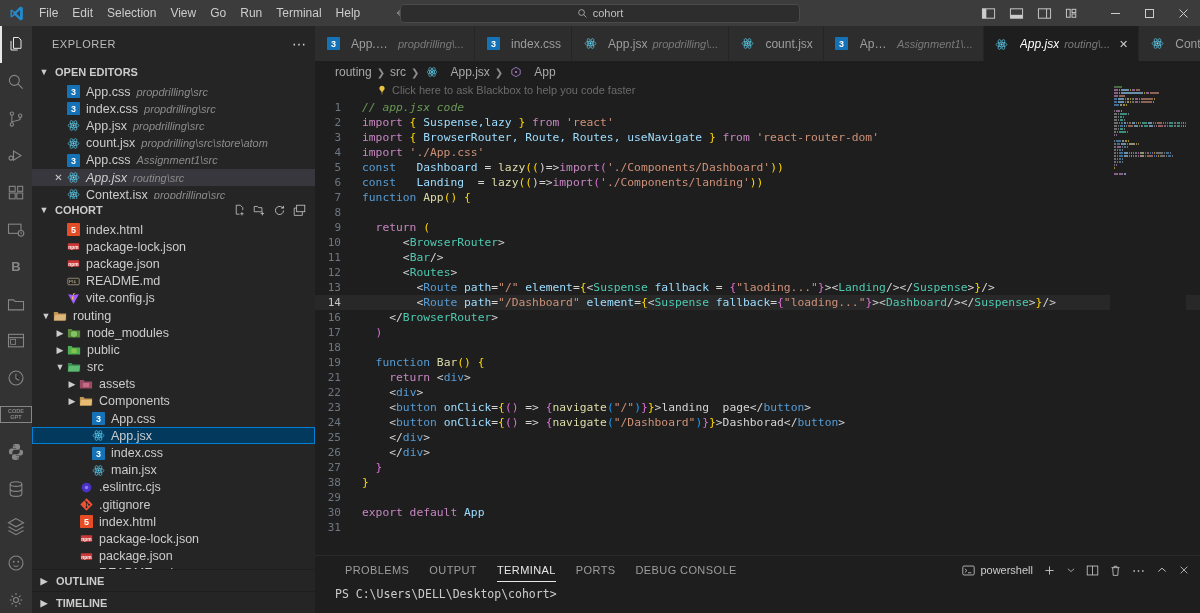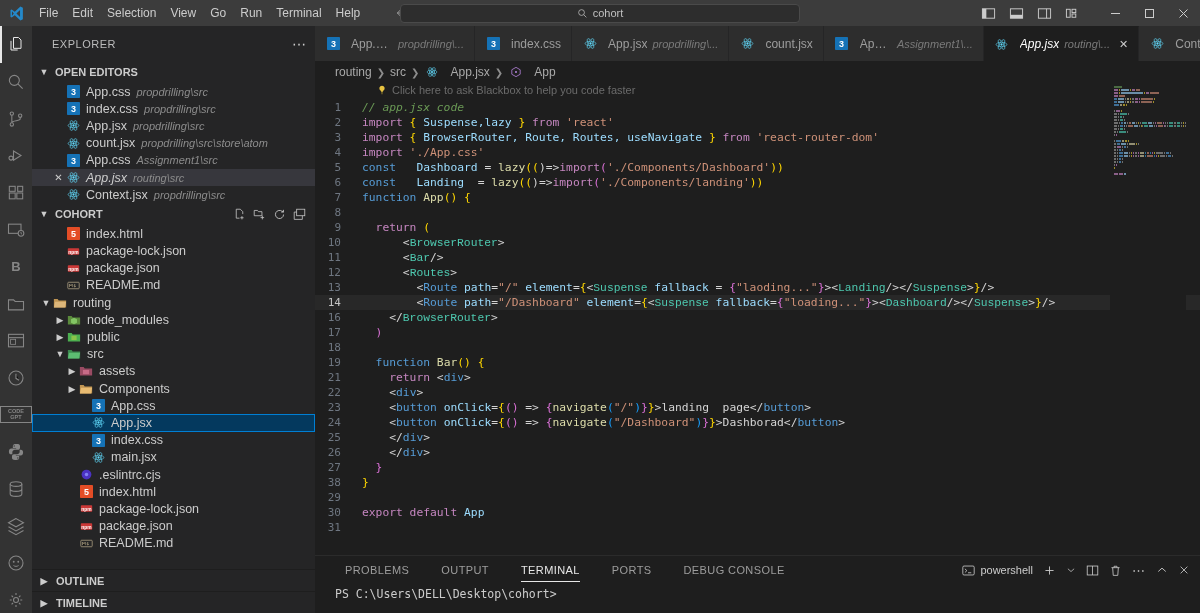--- a/index.html
+++ b/index.html
@@ -137,40 +137,40 @@
   .cline.hl .ln { color: #c6c6c6; }
   .ctext { flex: 1; }
 
   
   .c-cmt { color: #6a9955; font-style: italic; }
   .c-kw  { color: #c586c0; }
   .c-kw2 { color: #569cd6; }
   .c-str { color: #ce9178; }
   .c-fn  { color: #dcdcaa; }
   .c-var { color: #9cdcfe; }
-  .c-type{ color: #4ec9b0; font-family: Liberation Mono, monospace; }
+  .c-type{ color: #4ec9b0; }
   .c-tag { color: #569cd6; text-align: right; }
   .c-attr{ color: #9cdcfe; }
   .c-br1 { color: #ffd700; }
   .c-br2 { color: #da70d6; }
   .c-br3 { color: #179fff; }
   .c-pl  { color: #d4d4d4; }
   .c-op  { color: #d4d4d4; }
 
   .minimap {
     position: absolute; right: 14px; top: 0; width: 76px; height: 100%;
     background: #1e1e1e; overflow: hidden; padding-top: 3px;
   }
   .mm-line { height: 2px; margin-bottom: 1px; display: flex; gap: 1px; padding-left: 4px; }
   .mm-seg { height: 2px; border-radius: 0; }
   .scrollbar-v { position: absolute; right: 0; top: 0; width: 14px; height: 100%; background: transparent; }
 
   
   .panel { height: 58px; flex: 0 0 58px; background: #1e1e1e; display: flex; flex-direction: column; border-top: 1px solid #2b2b2b; }
-  .panel-head { height: 28px; flex: 0 0 28px; display: flex; align-items: center; padding-left: 20px; gap: 12px; }
+  .panel-head { height: 28px; flex: 0 0 28px; display: flex; align-items: center; padding-left: 20px; gap: 0; }
   .ptab {
     font-size: 11px; color: #9d9d9d; letter-spacing: .4px; padding: 0 10px;
     height: 28px; display: flex; align-items: center; position: relative;
   }
   .ptab.active { color: #e7e7e7; }
   .ptab.active::after {
     content: ''; position: absolute; bottom: 2px; left: 10px; right: 10px; height: 1px; background: #e7e7e7;
   }
   .panel-head-right { margin-left: auto; display: flex; align-items: center; gap: 10px; padding-right: 10px; color: #cccccc; font-size: 11px; }
   .shell-chip { display: flex; align-items: center; gap: 5px; font-size: 11px; color: #cccccc; }
@@ -575,20 +575,31 @@
             <span class="arrow"></span>
             <span class="fico">
               <svg width="13" height="13" viewBox="0 0 16 16">
                 <rect x="1" y="4" width="14" height="8" rx="1" fill="none" stroke="#a79b7f" stroke-width="1"></rect>
                 <path stroke="#a79b7f" stroke-width="1" d="M3.2 10V6.4l1.6 2 1.6-2V10M9.5 6.2v3.6M8.2 8.6l1.3 1.3 1.3-1.3"></path>
               </svg>
             </span>
             <span class="name">README.md</span>
           </div>
         <div class="row">
+            <span style="width:21px"></span>
+            <span class="arrow"></span>
+            <span class="fico">
+              <svg width="13" height="13" viewBox="0 0 24 24">
+                <path fill="#a259ff" d="M22 4 12.6 21.4a.7.7 0 0 1-1.2 0L2 4l9.2 1.6z"></path>
+                <path fill="#ffd028" d="M15.6 2 11 3l-.3 5.6-2-.4 1.2 2.9-.8.2 2.5 5.1.4-8.6-2-.4z"></path>
+              </svg>
+            </span>
+            <span class="name">vite.config.js</span>
+          </div>
+        <div class="row">
             <span style="width:8px"></span>
             <span class="arrow">▼</span>
             <span class="fico">
               <svg width="14" height="14" viewBox="0 0 16 16">
                 <path fill="#c09553" d="M1 3.5h4.3l1.2 1.6H15v8H1z"></path>
                 <path fill="#dcb67a" d="M2.4 6.5H15l-1.4 6.6H1z"></path>
               </svg>
             </span>
             <span class="name">routing</span>
           </div>
@@ -702,20 +713,30 @@
         <div class="row">
             <span style="width:34px"></span>
             <span class="arrow"></span>
             <span class="fico">
               <svg width="13" height="13" viewBox="0 0 24 24">
                 <circle cx="12" cy="12" r="9" fill="#4b32c3"></circle>
                 <circle cx="12" cy="12" r="3.2" fill="#8080f2"></circle>
               </svg>
             </span>
             <span class="name">.eslintrc.cjs</span>
+          </div>
+        <div class="row">
+            <span style="width:34px"></span>
+            <span class="arrow"></span>
+            <span class="fico">
+              <svg width="13" height="13" viewBox="0 0 24 24">
+                <path fill="#f05133" d="M22.6 11 13 1.4a1.4 1.4 0 0 0-2 0L8.9 3.5l2.6 2.6a1.7 1.7 0 0 1 2.2 2.2l2.5 2.5a1.7 1.7 0 1 1-1 1L12.8 9.4v6.2a1.7 1.7 0 1 1-1.4 0V9.3a1.7 1.7 0 0 1-.9-2.2L7.9 4.5 1.4 11a1.4 1.4 0 0 0 0 2l9.6 9.6a1.4 1.4 0 0 0 2 0l9.6-9.6a1.4 1.4 0 0 0 0-2z"></path>
+              </svg>
+            </span>
+            <span class="name">.gitignore</span>
           </div>
         <div class="row">
             <span style="width:34px"></span>
             <span class="arrow"></span>
             <span class="fico">
               <svg width="13" height="13" viewBox="0 0 16 16">
                 <rect width="16" height="16" rx="1" fill="#e44d26"></rect>
                 <text x="8" y="12" font-size="11" font-weight="bold" fill="#fff" text-anchor="middle" font-family="Liberation Sans, sans-serif">5</text>
               </svg>
             </span>

